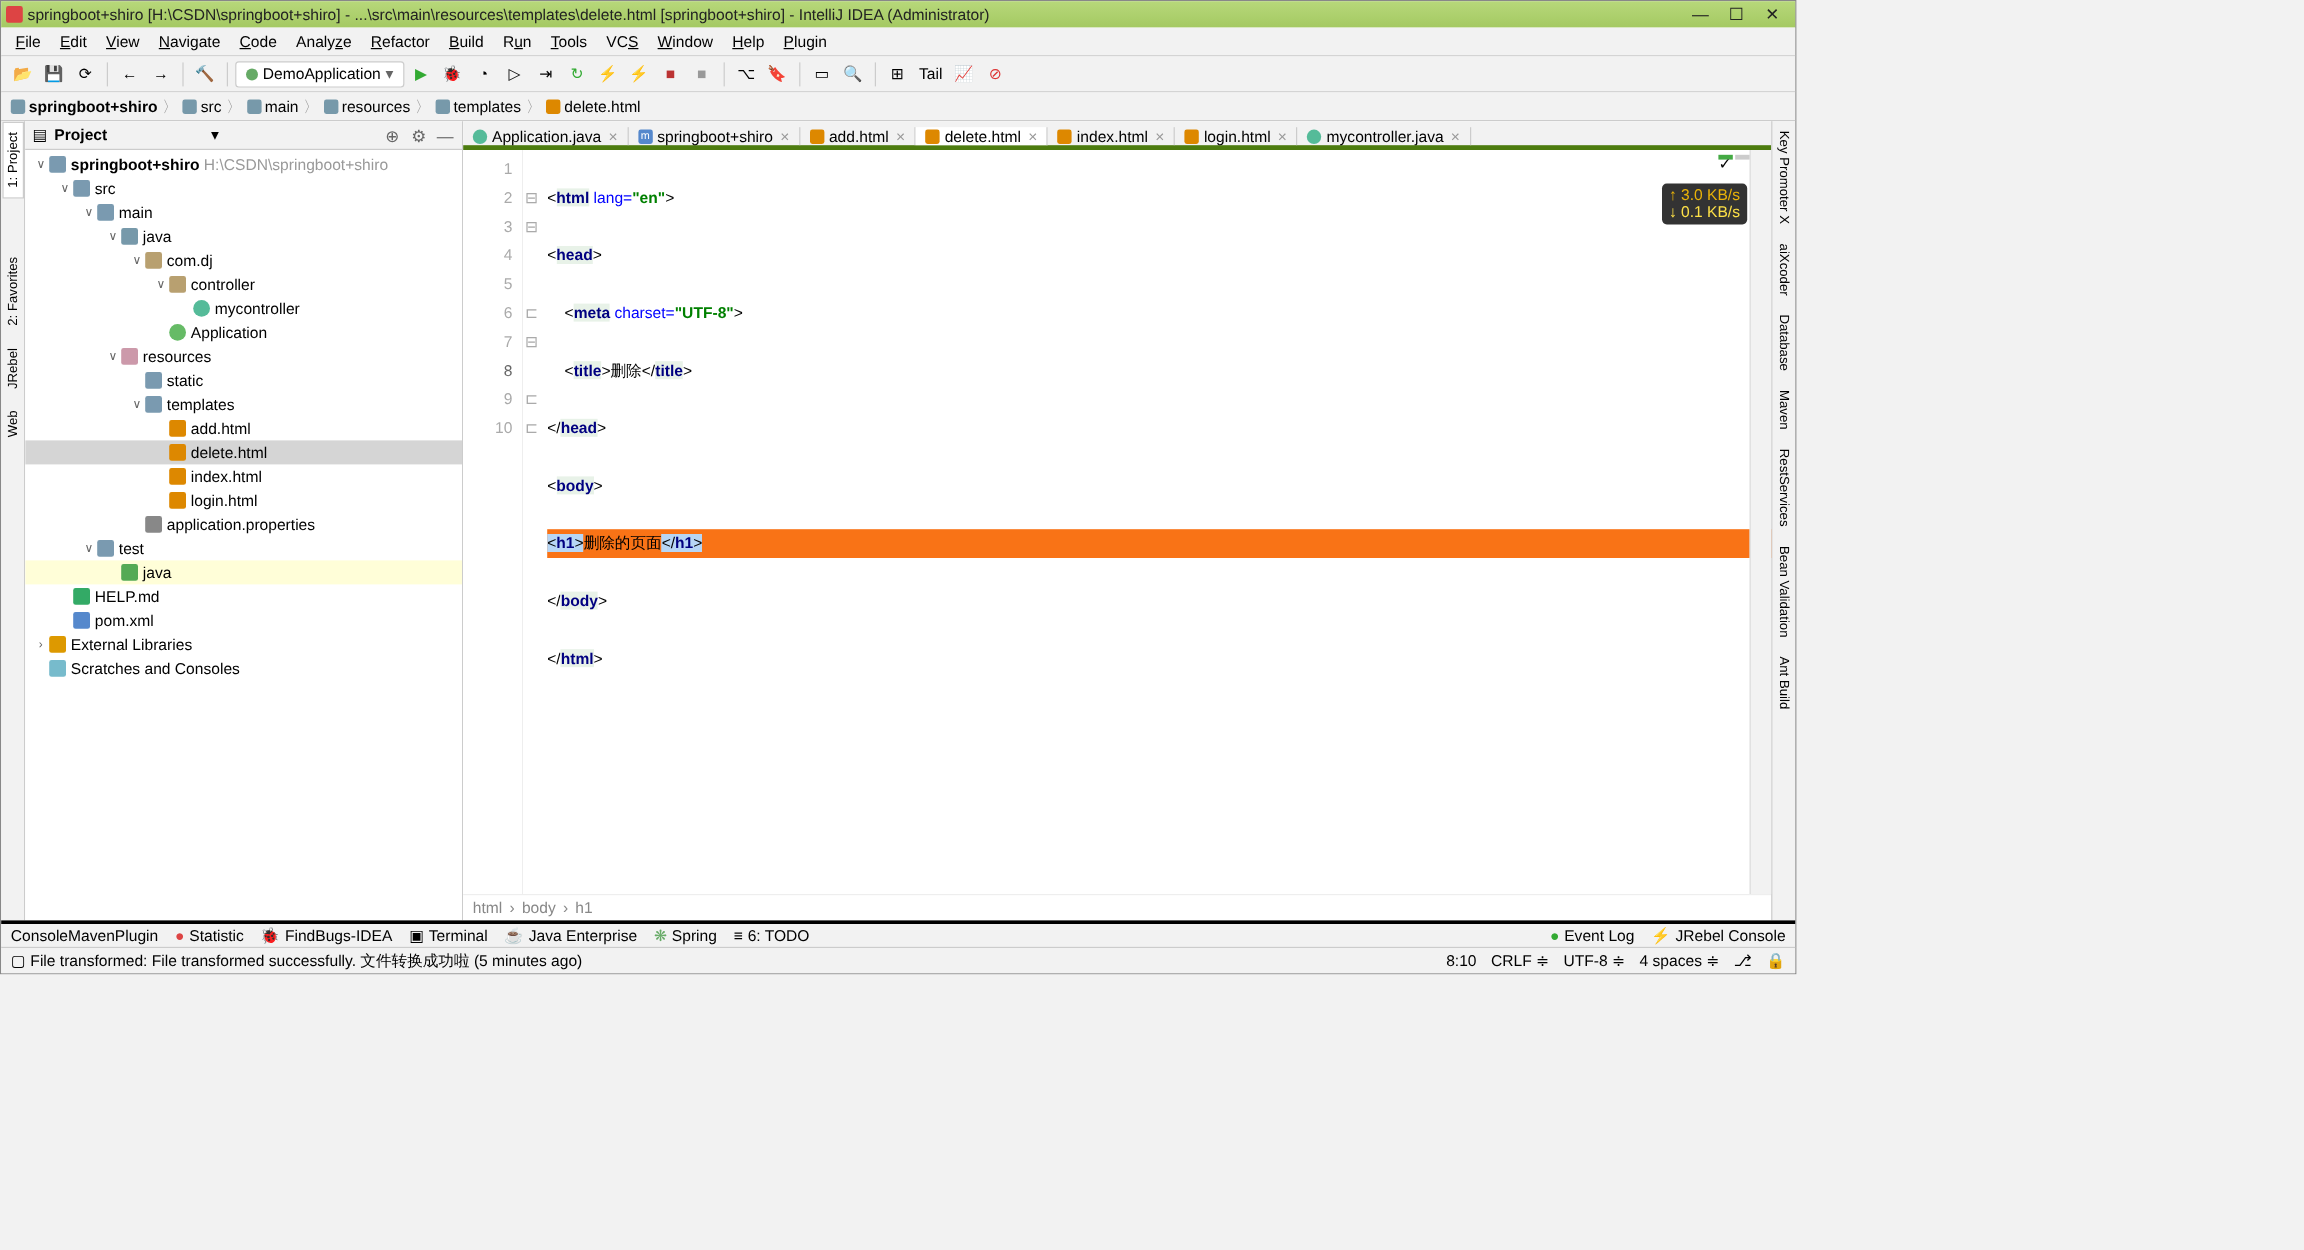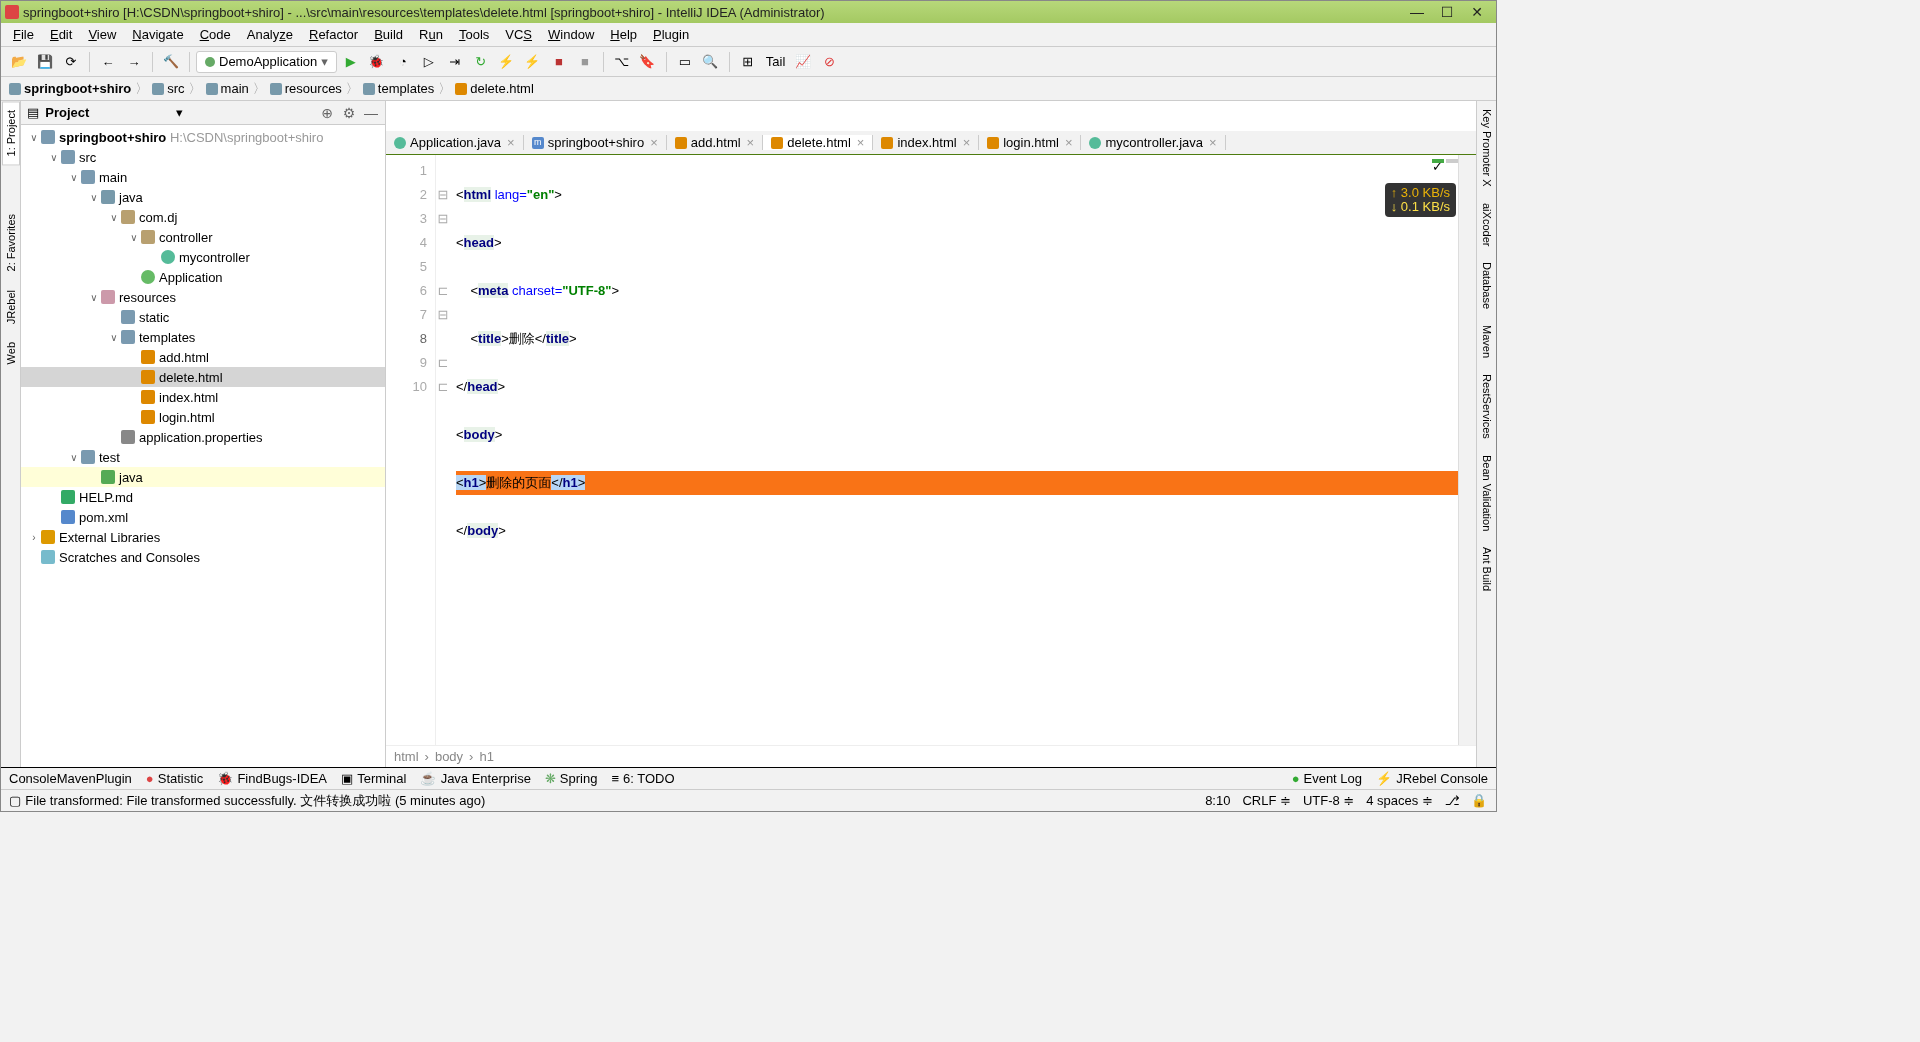--- a/index.html
+++ b/index.html
@@ -43,38 +43,38 @@
 .nicon.class { background: #5b9; border-radius: 50%; }
 .nicon.springc { background: #6b6; border-radius: 50%; }
 .nicon.html { background: #d80; }
 .nicon.prop { background: #888; }
 .nicon.md { background: #3a6; }
 .nicon.xml { background: #58c; }
 .nicon.lib { background: #d90; }
 .nicon.scratch { background: #7bc; }
 .gray { color: #999; }
 .editor-area { flex: 1; display: flex; flex-direction: column; background: #fff; }
-.tabs { height: 24px; display: flex; align-items: center; background: #f2f2f2; border-bottom: 1px solid #4d7c0f; margin-top: 30px; }
+.tabs { height: 24px; display: flex; align-items: flex-end; background: #f2f2f2; border-bottom: 4px solid #4d7c0f; }
 .tab-item { display: flex; align-items: center; padding: 0 8px; gap: 4px; border-right: 1px solid #ccc; cursor: pointer; font-size: 12px; }
 .tab-item.active { background: #fff; }
 .tab-item .ticon { width: 12px; height: 12px; border-radius: 2px; }
 .tab-item .close { color: #999; cursor: pointer; margin-left: 2px; }
 .editor-body { flex: 1; display: flex; min-height: 0; position: relative; }
 .gutter { width: 50px; background: #fff; text-align: right; padding: 4px 8px 4px 0; color: #aaa; font-family: Consolas, monospace; font-size: 13px; line-height: 24px; border-right: 1px solid #eee; }
 .fold { width: 14px; background: #fff; font-size: 10px; color: #aaa; font-family: Consolas, monospace; line-height: 24px; padding-top: 4px; text-align: center; }
 .code { flex: 1; padding: 4px 0 4px 6px; font-family: Consolas, "Courier New", monospace; font-size: 14px; line-height: 24px; white-space: pre; position: relative; }
 .code .line { height: 24px; }
 .hl-line { background: #f97316; width: 100%; display: block; }
 .sel { background: #b7d6f5; }
 .kw { color: #000080; font-weight: bold; }
 .tag { color: #000080; font-weight: bold; background: #e8f2e8; }
 .attr { color: #0000ff; }
 .str { color: #008000; font-weight: bold; }
 .bread-bottom { height: 22px; display: flex; align-items: center; padding: 0 8px; gap: 6px; background: #fff; border-top: 1px solid #eee; color: #888; font-size: 12px; }
-.bottom-bar { height: 22px; background: #f2f2f2; border-top: 1px solid #000000; display: flex; align-items: center; padding: 0 8px; gap: 14px; font-size: 12px; }
+.bottom-bar { height: 22px; background: #f2f2f2; border-top: 3px solid #000000; display: flex; align-items: center; padding: 0 8px; gap: 14px; font-size: 12px; }
 .bottom-bar .item { display: flex; align-items: center; gap: 4px; cursor: pointer; }
 .status-bar { height: 22px; background: #f2f2f2; border-top: 1px solid #ccc; display: flex; align-items: center; padding: 0 8px; font-size: 12px; }
 .status-bar .msg { flex: 1; display: flex; align-items: center; gap: 4px; }
 .status-bar .right { display: flex; gap: 12px; }
 .netstat { position: absolute; right: 20px; top: 28px; background: #333; color: #eee; padding: 3px 6px; font-size: 11px; font-family: Consolas, monospace; border-radius: 4px; line-height: 14px; }
 .netstat .up { color: #eab308; }
 .netstat .dn { color: #fde047; }
 .validation { position: absolute; right: 18px; top: 4px; display:flex; gap:2px; }
 .validation span { width:12px; height: 4px; display:inline-block; }
 .lock { position: absolute; right: 0; top: 0; width: 18px; height: 100%; background: #f2f2f2; border-left:1px solid #ddd; }
@@ -363,20 +363,21 @@
         </div>
         <div class="code">
 <div class="line">&lt;<span class="tag">html</span> <span class="attr">lang=</span><span class="str">"en"</span>&gt;</div>
 <div class="line">&lt;<span class="tag">head</span>&gt;</div>
 <div class="line">    &lt;<span class="tag">meta</span> <span class="attr">charset=</span><span class="str">"UTF-8"</span>&gt;</div>
 <div class="line">    &lt;<span class="tag">title</span>&gt;<span>删除</span>&lt;/<span class="tag">title</span>&gt;</div>
 <div class="line">&lt;/<span class="tag">head</span>&gt;</div>
 <div class="line">&lt;<span class="tag">body</span>&gt;</div>
 <div class="line hl-line"><span class="sel">&lt;<span class="kw">h1</span>&gt;</span><span>删除的页面</span><span class="sel">&lt;/<span class="kw">h1</span>&gt;</span></div>
 <div class="line">&lt;/<span class="tag">body</span>&gt;</div>
+<div class="line">&lt;/<span class="tag">html</span>&gt;</div>
         </div>
         <div class="lock"></div>
         <div class="validation">
             <span style="background:#4a4">✓</span>
             <span style="background:#ccc"></span>
           </div>
         <div class="netstat">
           <div class="up">↑ 3.0 KB/s</div>
           <div class="dn">↓ 0.1 KB/s</div>
         </div>

